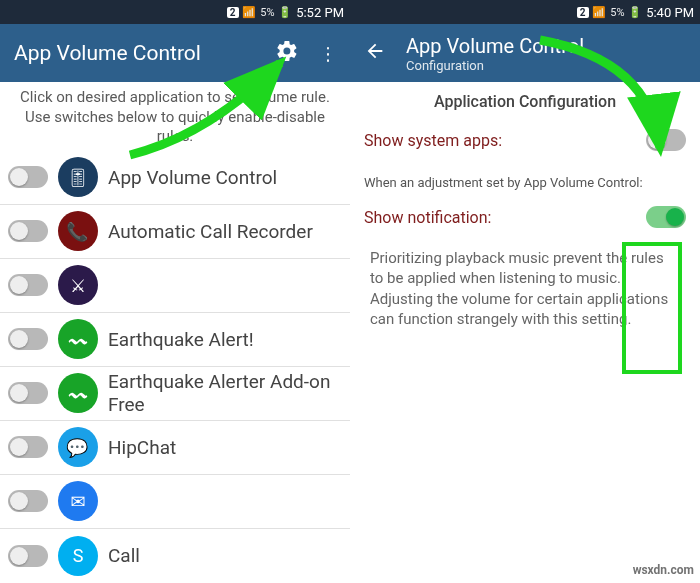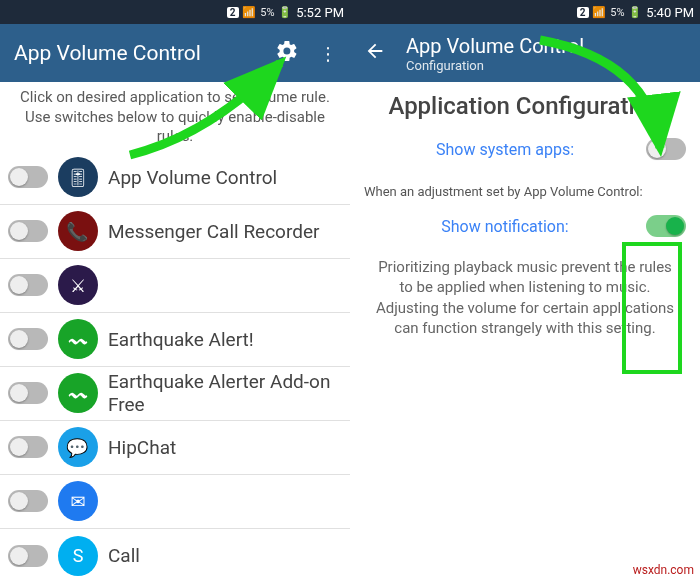--- a/index.html
+++ b/index.html
@@ -83,42 +83,42 @@
   }
   .switch.on { background:#7bcf8a; }
   .switch.on::after { background:#18b24b; left:20px; }
   .appicon {
     width:40px;height:40px;border-radius:50%;
     display:flex;align-items:center;justify-content:center;
     color:#fff;font-size:18px;flex-shrink:0;
   }
   .appname { font-size:19px; color:#444; }
   
-  .section-title { font-size:24px; color:#444; text-align:center; padding:10px 0 8px; font-weight:500;}
+  .section-title { font-size:16px; color:#444; text-align:center; padding:10px 0 8px; font-weight:500;}
   .setting-row {
     display:flex;align-items:center;
     padding: 10px 14px;
-    font-size:16px;color:#3b82f6;text-align:center;
+    font-size:16px;color:#7f1d1d;
   }
   .setting-row .lbl { flex:1; }
   .group-label { font-size:13px; color:#555; padding:14px 14px 6px; }
-  .help { font-size:15px; color:#666; text-align:center; padding:10px 20px; line-height:1.35; }
+  .help { font-size:15px; color:#666; text-align:left; padding:10px 20px; line-height:1.35; }
   .highlight-box {
     position:absolute;
     border:4px solid #1ed71e;
     pointer-events:none;
   }
   .arrow {
     position:absolute;
     pointer-events:none;
   }
   .watermark {
     position:absolute;
     right:6px; bottom:6px;
-    font-size:12px; color:#b91c1c;
+    font-size:12px; color:#737373;font-weight:bold;
   }
 </style>
 </head>
 <body>
 
 <div class="screen">
   <div class="statusbar">
     <span class="sim">2</span>
     <span class="ic">📶</span>
     <span class="ic">5%</span>
@@ -137,21 +137,21 @@
   <div class="instructions">Click on desired application to set volume rule. Use switches below to quickly enable-disable rules.</div>
   <div class="list" id="app-list">
       <div class="item">
         <span class="switch"></span>
         <span class="appicon" style="background:#1b3d60">🎚</span>
         <span class="appname">App Volume Control</span>
       </div>
       <div class="item">
         <span class="switch"></span>
         <span class="appicon" style="background:#7a1010">📞</span>
-        <span class="appname">Messenger Call Recorder</span>
+        <span class="appname">Automatic Call Recorder</span>
       </div>
       <div class="item">
         <span class="switch"></span>
         <span class="appicon" style="background:#2b1a4a">⚔</span>
       </div>
       <div class="item">
         <span class="switch"></span>
         <span class="appicon" style="background:#18a428">〰</span>
         <span class="appname">Earthquake Alert!</span>
       </div>

